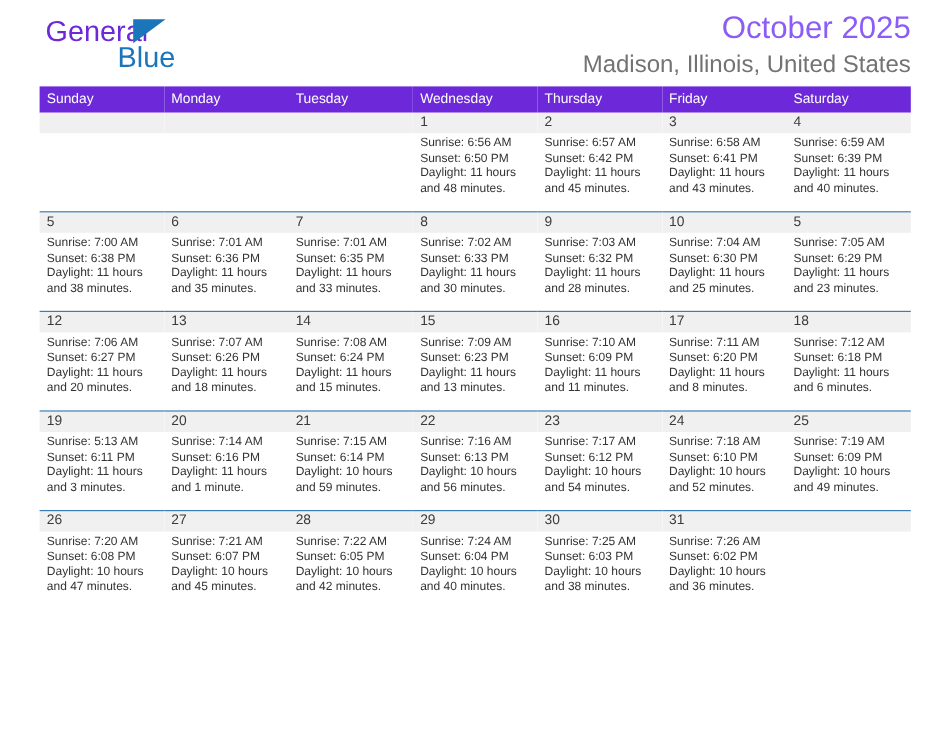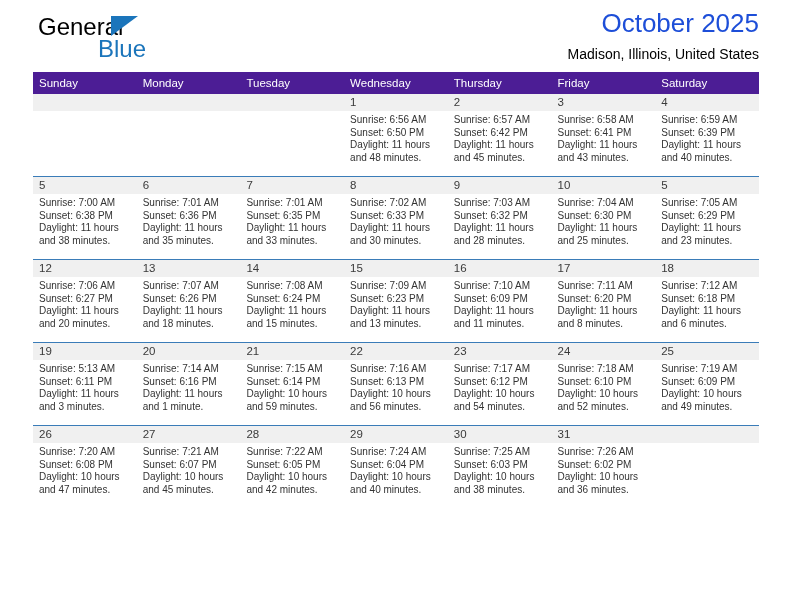--- a/index.html
+++ b/index.html
@@ -34,21 +34,21 @@
     top: 5px;
     width: 220px;
     height: 60px;
   }
   .logo-general {
     position: absolute;
     left: 0;
     top: 8px;
     font-size: 24px;
     letter-spacing: 0px;
-    color: #000000;
+    color: #6d28d9;
     font-family: "Liberation Sans", sans-serif;
   }
   .logo-tri {
     position: absolute;
     left: 73px;
     top: 11px;
     width: 0;
     height: 0;
     border-left: 27px solid #1b75bb;
     border-bottom: 20px solid transparent;
@@ -62,43 +62,43 @@
     font-family: "Liberation Sans", sans-serif;
   }
   .title-wrap {
     position: absolute;
     right: 0;
     top: 0;
     text-align: right;
   }
   .cal-title {
     font-size: 26px;
-    color: #1d4ed8;
+    color: #8b5cf6;
     line-height: 34px;
     font-weight: normal;
     margin: 6px 0 0 0;
     white-space: nowrap;
   }
   .cal-subtitle {
-    font-size: 14px;
-    color: #000000;
+    font-size: 20px;
+    color: #737373;
     line-height: 20px;
     margin: 4px 0 0 0;
     white-space: nowrap;
   }
 
   
   .calendar {
     margin: 0 33px;
     width: 726px;
     border-collapse: collapse;
     table-layout: fixed;
   }
   .calendar th {
-    background: #4c1d95;
+    background: #6d28d9;
     color: #ffffff;
     font-size: 11.5px;
     font-weight: normal;
     text-align: left;
     padding: 5px 0 5px 6px;
     height: 12px;
     border: none;
   }
   .calendar td {
     vertical-align: top;

